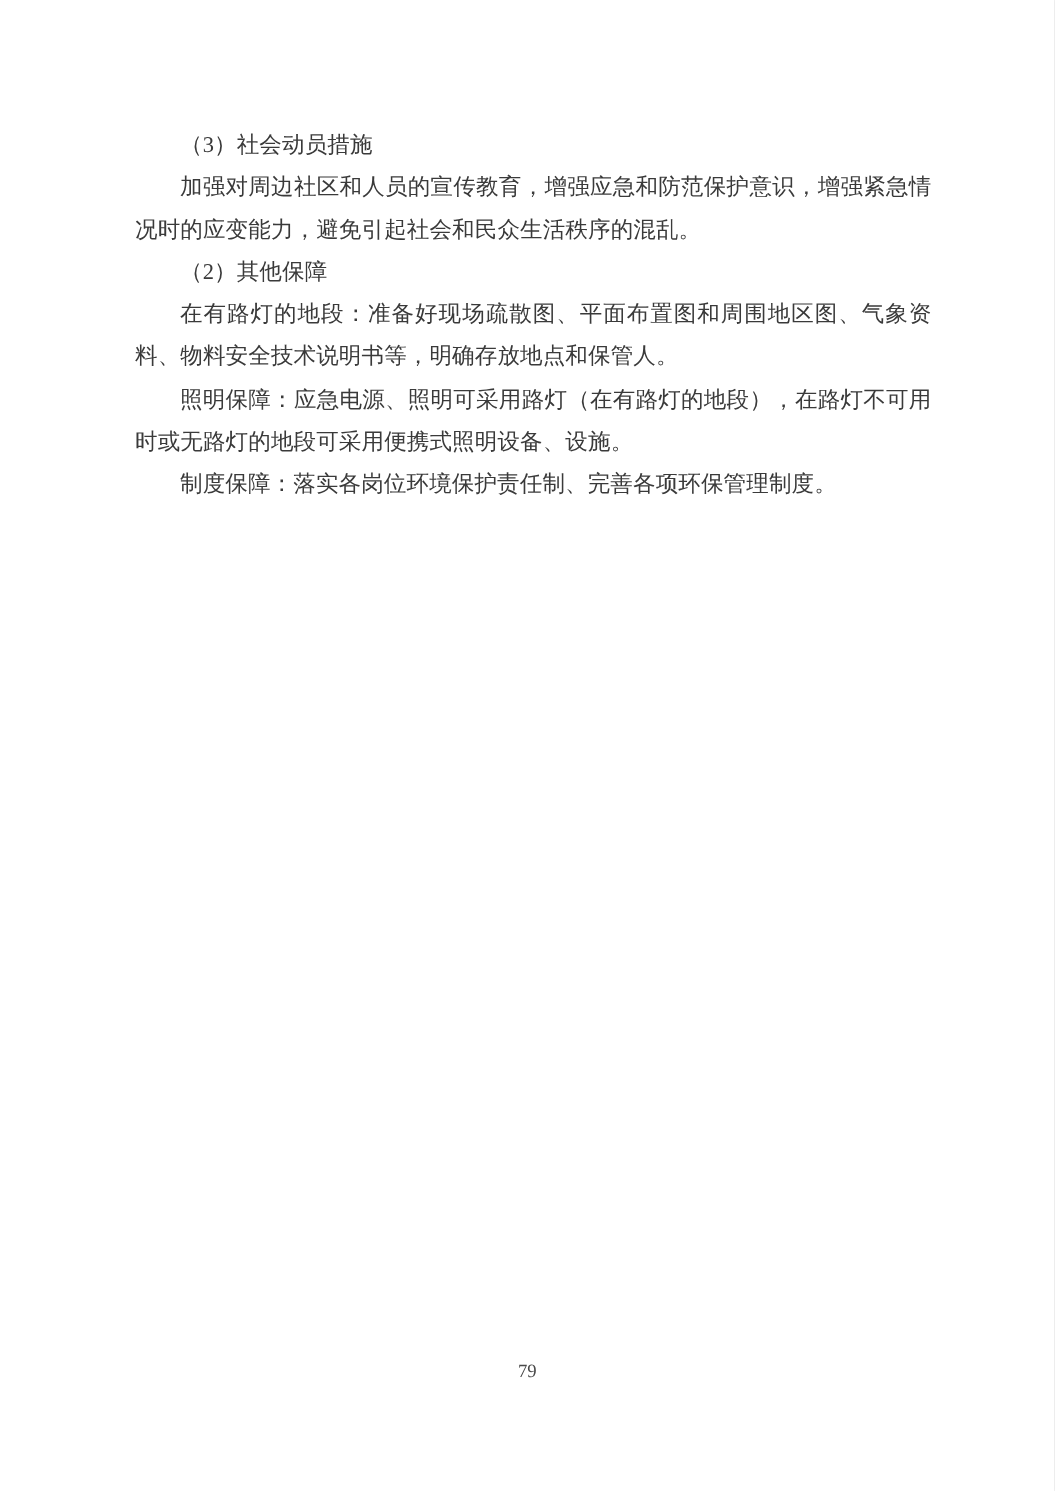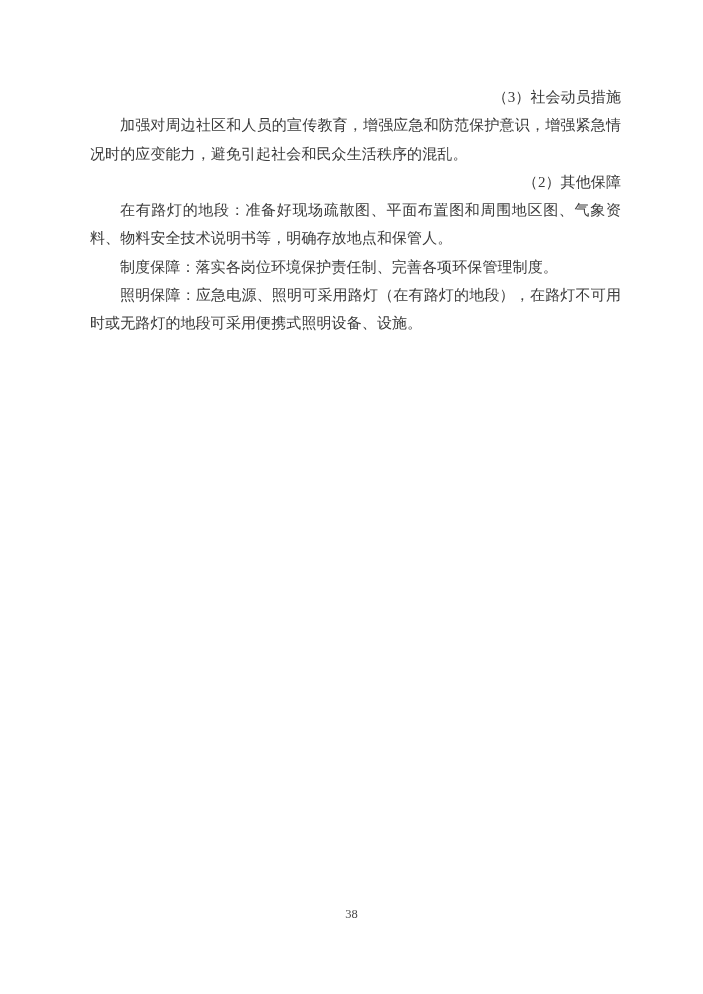--- a/index.html
+++ b/index.html
@@ -29,21 +29,21 @@
     padding: 0;
     font-size: 15px;
     line-height: 28.3px;
     letter-spacing: 0.1px;
     text-align: justify;
     text-justify: inter-ideograph;
     text-indent: 2em;
     word-break: break-all;
   }
   .para.heading {
-    text-align: right;
+    text-align: left;
   }
   .page-number {
     position: absolute;
     top: 906px;
     left: 0;
     width: 100%;
     text-align: center;
     font-size: 12.5px;
     line-height: 16px;
     color: #4a4a4a;
@@ -51,17 +51,17 @@
 </style>
 </head>
 <body>
 
 <div class="page">
   <div class="content">
     <p class="para heading">（3）社会动员措施</p>
     <p class="para">加强对周边社区和人员的宣传教育，增强应急和防范保护意识，增强紧急情况时的应变能力，避免引起社会和民众生活秩序的混乱。</p>
     <p class="para heading">（2）其他保障</p>
     <p class="para">在有路灯的地段：准备好现场疏散图、平面布置图和周围地区图、气象资料、物料安全技术说明书等，明确存放地点和保管人。</p>
+    <p class="para">照明保障：应急电源、照明可采用路灯（在有路灯的地段），在路灯不可用时或无路灯的地段可采用便携式照明设备、设施。</p>
     <p class="para">制度保障：落实各岗位环境保护责任制、完善各项环保管理制度。</p>
-    <p class="para">照明保障：应急电源、照明可采用路灯（在有路灯的地段），在路灯不可用时或无路灯的地段可采用便携式照明设备、设施。</p>
   </div>
-  <div class="page-number">38</div>
+  <div class="page-number">79</div>
 </div>
 
 </body></html>

